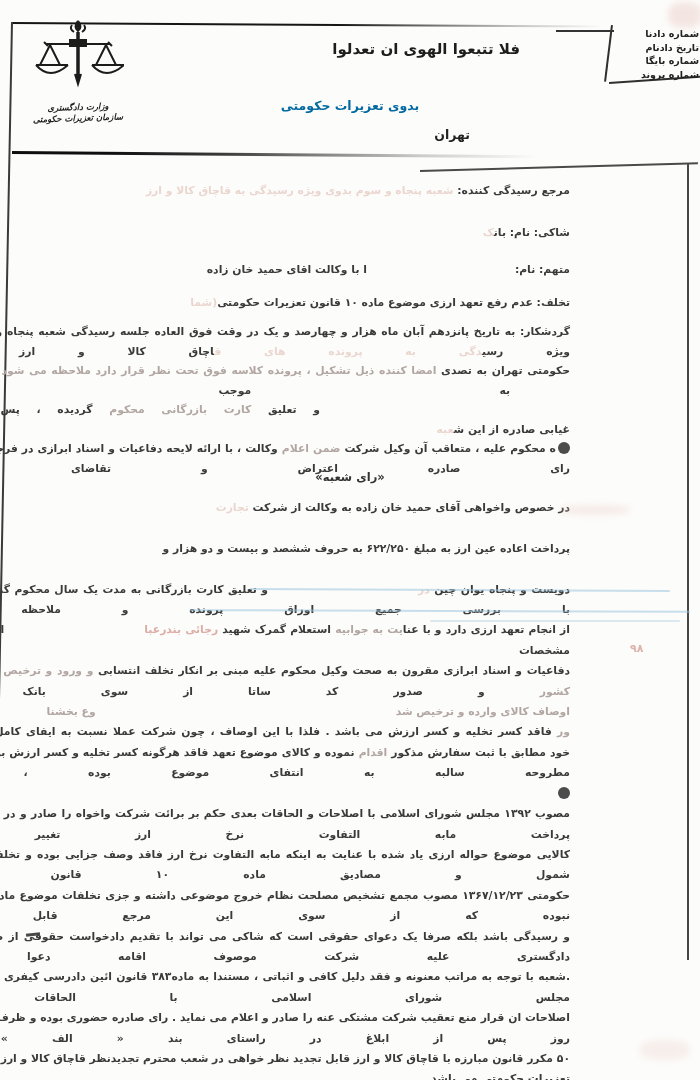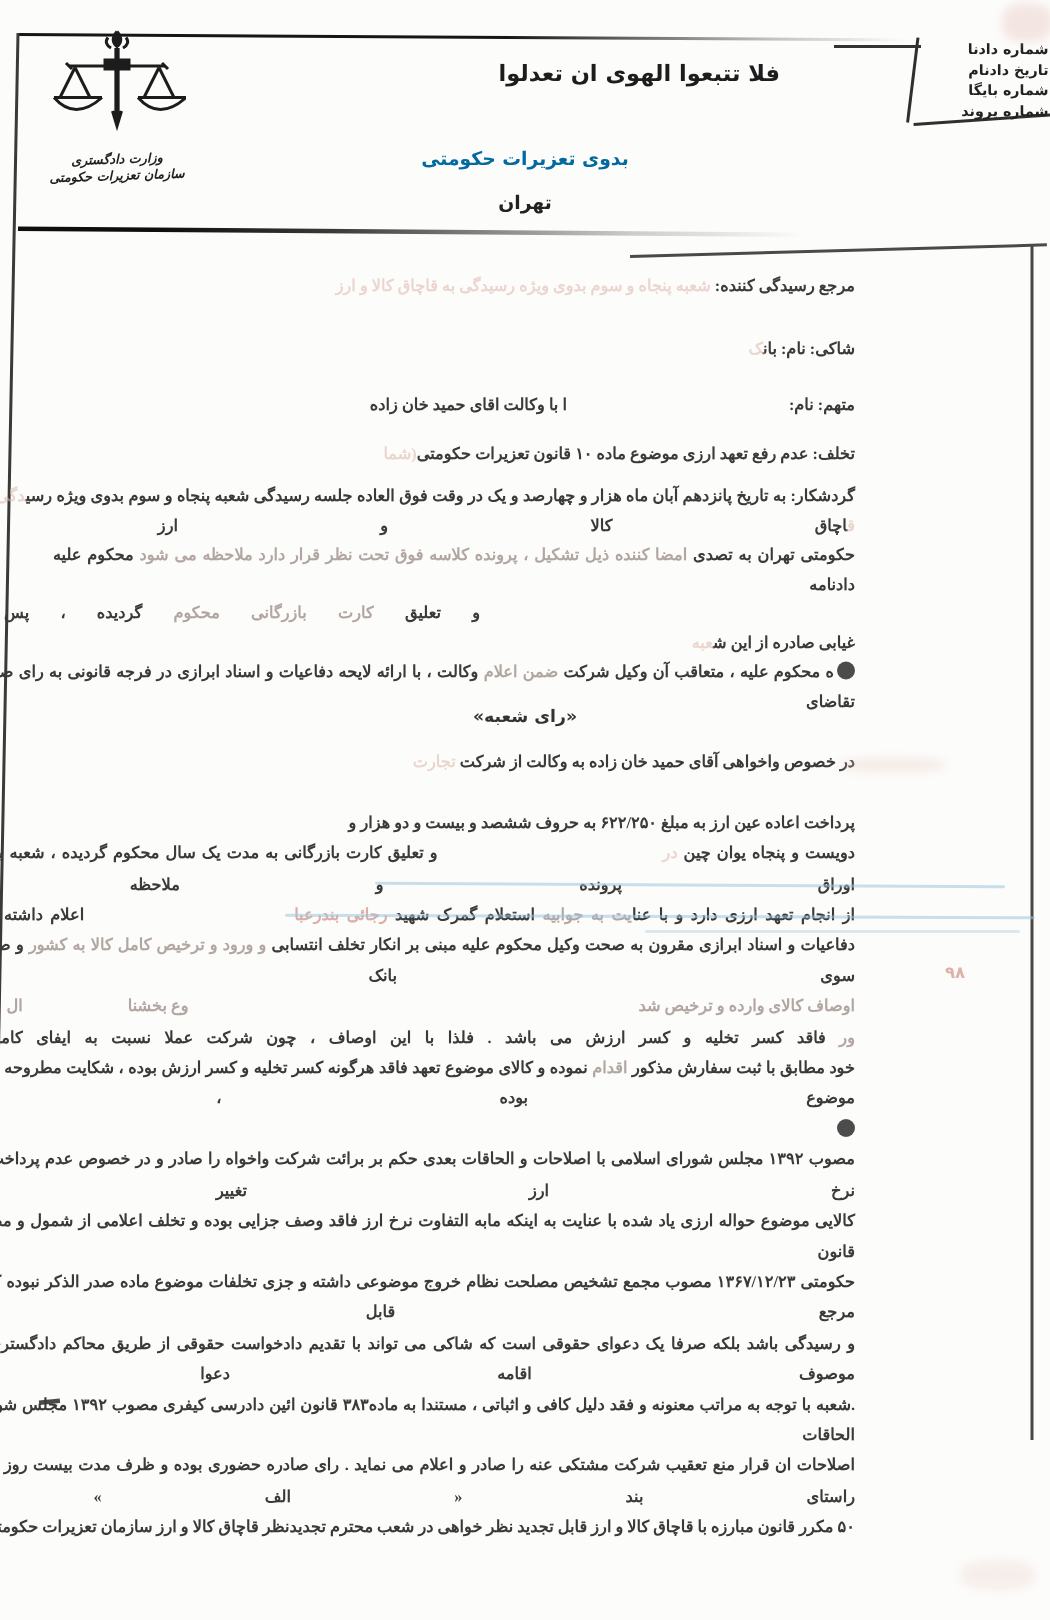--- a/index.html
+++ b/index.html
@@ -17,26 +17,26 @@
   #corner-left-line{left:611px;top:25px;width:2px;height:57px;background:#2f2f2f;transform:rotate(7deg);transform-origin:top left;}
   #corner-bottom-line{left:609px;top:82px;width:92px;height:2px;background:#2f2f2f;transform:rotate(-4deg);transform-origin:left top;}
   #corner-top-dash{left:556px;top:30px;width:58px;height:2px;background:#333;}
   #bottom-dash{left:26px;top:933px;width:14px;height:3px;background:#4a4a4a;transform:rotate(-6deg);}
   
   #corner-labels{position:absolute;right:1px;top:27px;width:88px;direction:rtl;text-align:right;
      font-size:9.5px;font-weight:700;line-height:13.5px;color:#222;white-space:nowrap;overflow:hidden;}
   #motto{position:absolute;left:190px;top:40px;width:330px;text-align:right;direction:rtl;
      font-size:15px;font-weight:700;color:#1d1d1d;}
   #court1{position:absolute;left:230px;top:98px;width:240px;text-align:center;direction:rtl;font-size:12.5px;font-weight:700;color:#0369a1;}
-  #court2{position:absolute;left:230px;top:127px;width:240px;text-align:center;direction:rtl;font-size:12.5px;font-weight:700;color:#222;}
+  #court2{position:absolute;left:230px;top:127px;width:240px;text-align:right;direction:rtl;font-size:12.5px;font-weight:700;color:#222;}
   #logo{position:absolute;left:28px;top:18px;width:100px;text-align:center;}
   #logo svg{display:block;margin:0 auto;}
   .logo-cap{direction:rtl;font-size:8.5px;font-style:italic;font-weight:700;color:#1f1f1f;line-height:11px;transform:rotate(-2deg);}
   
-  #body-blocks{position:absolute;left:0;top:0;width:608px;height:1080px;font-family:Liberation Serif, serif;}
+  #body-blocks{position:absolute;left:0;top:0;width:608px;height:1080px;}
   .tblock{position:absolute;right:38px;width:636px;direction:rtl;font-size:10.8px;font-weight:700;color:#3a3a3a;}
   .tline{white-space:normal;}
   .tline.j{text-align:justify;text-align-last:justify;}
   .tline.r{text-align:right;}
   .seg{white-space:pre-wrap;}
   .washed{color:#b2a6a2;}
   .pink{color:#d49a90;opacity:.8;}
   .faintpink{color:#ddb6ac;opacity:.55;}
   .gap{display:inline-block;height:1px;}
   .blob{display:inline-block;width:12px;height:12px;border-radius:50%;background:#383838;opacity:.9;vertical-align:-2px;margin-left:2px;}

